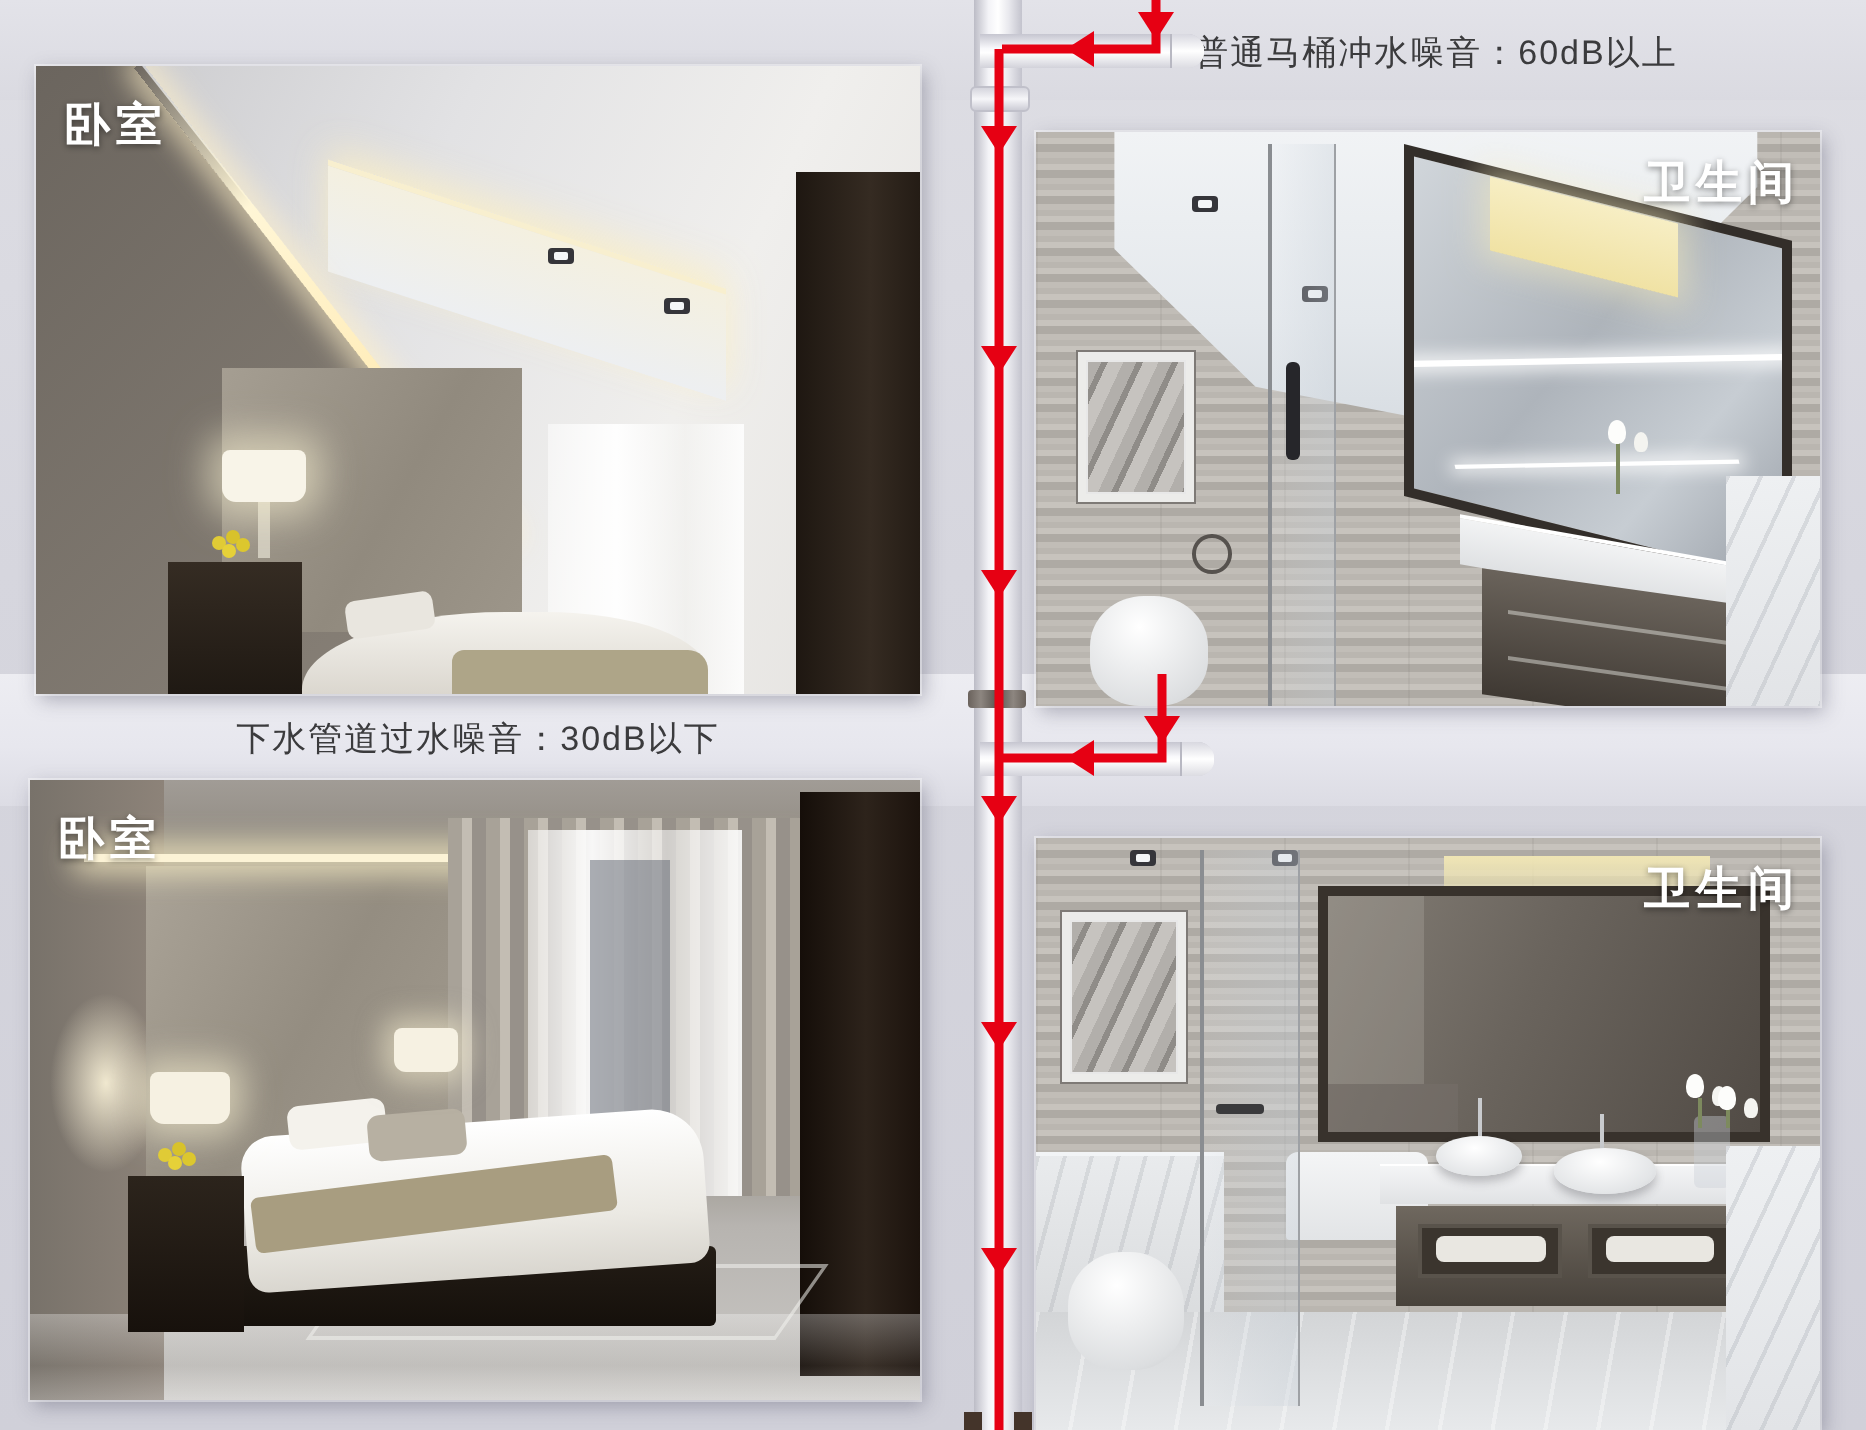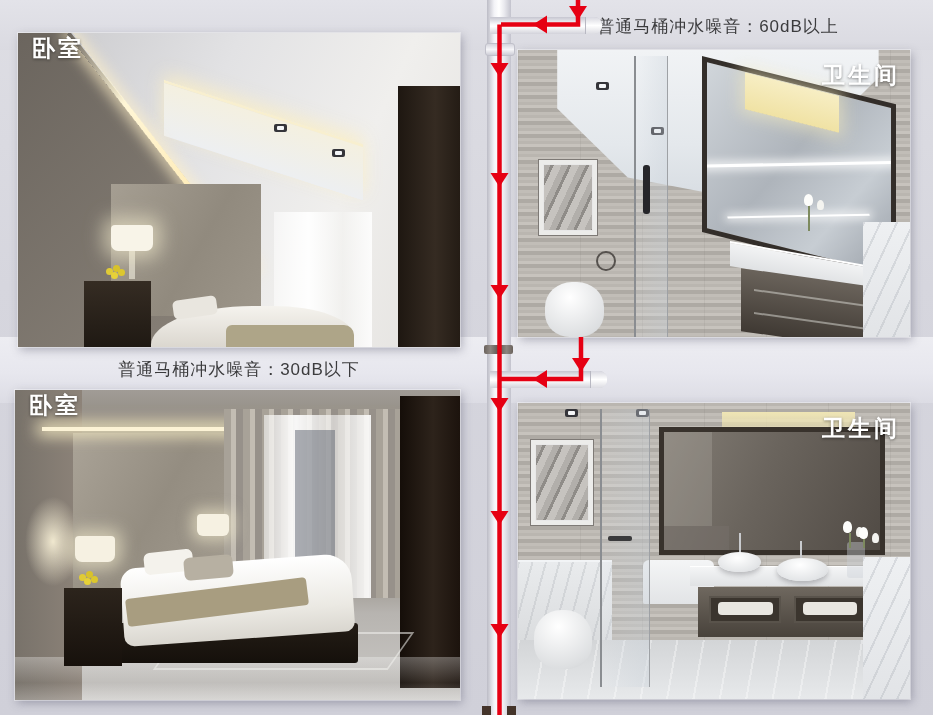--- a/index.html
+++ b/index.html
@@ -7,21 +7,21 @@
     font-family:"Liberation Sans","DejaVu Sans",sans-serif;
     background:linear-gradient(180deg,#dedee4 0%,#d6d6de 40%,#d0d0d9 100%);padding-left:14px;}
   .band{position:absolute;left:0;width:933px;background:linear-gradient(180deg,#ededf2 0%,#e7e7ee 55%,#dcdce4 100%);}
   .band.top{top:0;height:50px;background:linear-gradient(180deg,#e3e3e9,#dadae1);}
   .band.mid{top:337px;height:66px;}
   .annotation{position:absolute;color:#3b3b3d;font-size:17px;letter-spacing:1px;text-align:center;z-index:6;}
 
   .photo{position:absolute;overflow:hidden;box-shadow:0 0 0 1px rgba(255,255,255,.4),2px 3px 9px rgba(70,70,95,.38);}
   .photo>div,.photo>span{position:absolute;}
   .tag{position:absolute;z-index:30;color:#fff;font-weight:bold;font-size:23px;letter-spacing:3px;text-shadow:0 1px 3px rgba(0,0,0,.45);}
-  .tag.tl{left:14px;top:0;} .tag.tr{right:10px;top:10px;}
+  .tag.tl{left:14px;top:14px;} .tag.tr{right:10px;top:10px;}
 
   
   .b1{left:18px;top:33px;width:442px;height:314px;background:linear-gradient(115deg,#c7c7ca 0%,#e2e2e4 38%,#f0efed 68%,#e3e1de 100%);}
   .b1-panel{left:33%;top:25%;width:45%;height:17%;transform:skewY(18deg);
     background:linear-gradient(180deg,#f4f0e0,#edeff1);border-top:3px solid #f8efcf;
     box-shadow:0 -6px 18px rgba(250,238,198,.85);}
   .b1-wall{left:0;top:0;width:100%;height:100%;
     clip-path:polygon(0 0,12% 0,54% 75%,54% 100%,0 100%);
     background:linear-gradient(135deg,#6b655e 0%,#837c73 55%,#978f84 100%);}
   .b1-cove{left:12%;top:-2px;width:300px;height:5px;transform-origin:left top;transform:rotate(52deg);
@@ -71,21 +71,21 @@
     box-shadow:0 0 13px 6px rgba(250,242,210,.5);}
   .b2-flower{left:15.5%;top:60.5%;width:7px;height:7px;background:#e6d138;border-radius:50%;
     box-shadow:7px -2px 0 #dcc72e,-5px -4px 0 #e0cb36,2px -7px 0 #d8c22b;}
   .b2-floor{left:0;top:86%;width:100%;height:14%;
     background:linear-gradient(180deg,rgba(255,255,255,.3),rgba(148,146,143,.12) 60%,rgba(255,255,255,.25));}
   .b2-rug{left:34%;top:78%;width:52%;height:11%;border:2px solid rgba(242,242,238,.55);transform:skewX(-35deg);}
 
   
   .bath{background:
     repeating-linear-gradient(90deg,rgba(120,116,110,.12) 0 1px,rgba(0,0,0,0) 1px 62px),
-    repeating-linear-gradient(180deg,#bab6b0 0 3px,#c7c3bd 3px 6px,#aeaaa4 6px 10px,#c1bdb7 10px 13px);}
+    repeating-linear-gradient(180deg,#bab6b0 0 3px,#c7c3bd 3px 6px,#aeaaa4 6px 10px,#c1bdb7 10px 13px); margin-top: 16px;}
   .t1{left:518px;top:50px;width:392px;height:287px;}
   .t2{left:518px;top:403px;width:392px;height:296px;}
   .ceil1{left:0;top:0;width:100%;height:60%;
     clip-path:polygon(10% 0,92% 0,92% 16%,60% 88%,28% 74%,10% 34%);
     background:linear-gradient(180deg,#f1f3f5 0%,#e4e8ec 55%,#d2d8de 100%);}
   .art{background:#e8e8e8;border:1px solid #7e7a76;box-shadow:inset 0 0 0 4px #ececea;}
   .art::after{content:"";position:absolute;left:5px;top:5px;right:5px;bottom:5px;
     background:repeating-linear-gradient(115deg,#b2afab 0 6px,#8f8c88 6px 9px,#c6c3bf 9px 16px);}
   .t1-art{left:5%;top:38%;width:15%;height:26%;}
   .toilet{background:radial-gradient(circle at 42% 28%,#ffffff,#dcdee0 78%,#c9cbcd);border-radius:46% 46% 42% 42%;}
@@ -165,21 +165,21 @@
 </style>
 </head>
 <body>
 
 <div class="canvas">
 
   <div class="band top"></div>
   <div class="band mid"></div>
 
   <div class="annotation" style="left:518px;top:15px;width:400px;">普通马桶冲水噪音：60dB以上</div>
-  <div class="annotation" style="left:18px;top:358px;width:442px;">普通马桶冲水噪音：30dB以下</div>
+  <div class="annotation" style="left:18px;top:358px;width:442px;">下水管道过水噪音：30dB以下</div>
 
   <div class="photo b1">
     <div class="b1-panel"></div>
     <span class="dl" style="left:58%;top:29%;"></span>
     <span class="dl" style="left:71%;top:37%;"></span>
     <div class="b1-wall"></div>
     <div class="b1-cove"></div>
     <div class="b1-head"></div>
     <div class="b1-curtain"></div>
     <div class="b1-sheer"></div>

